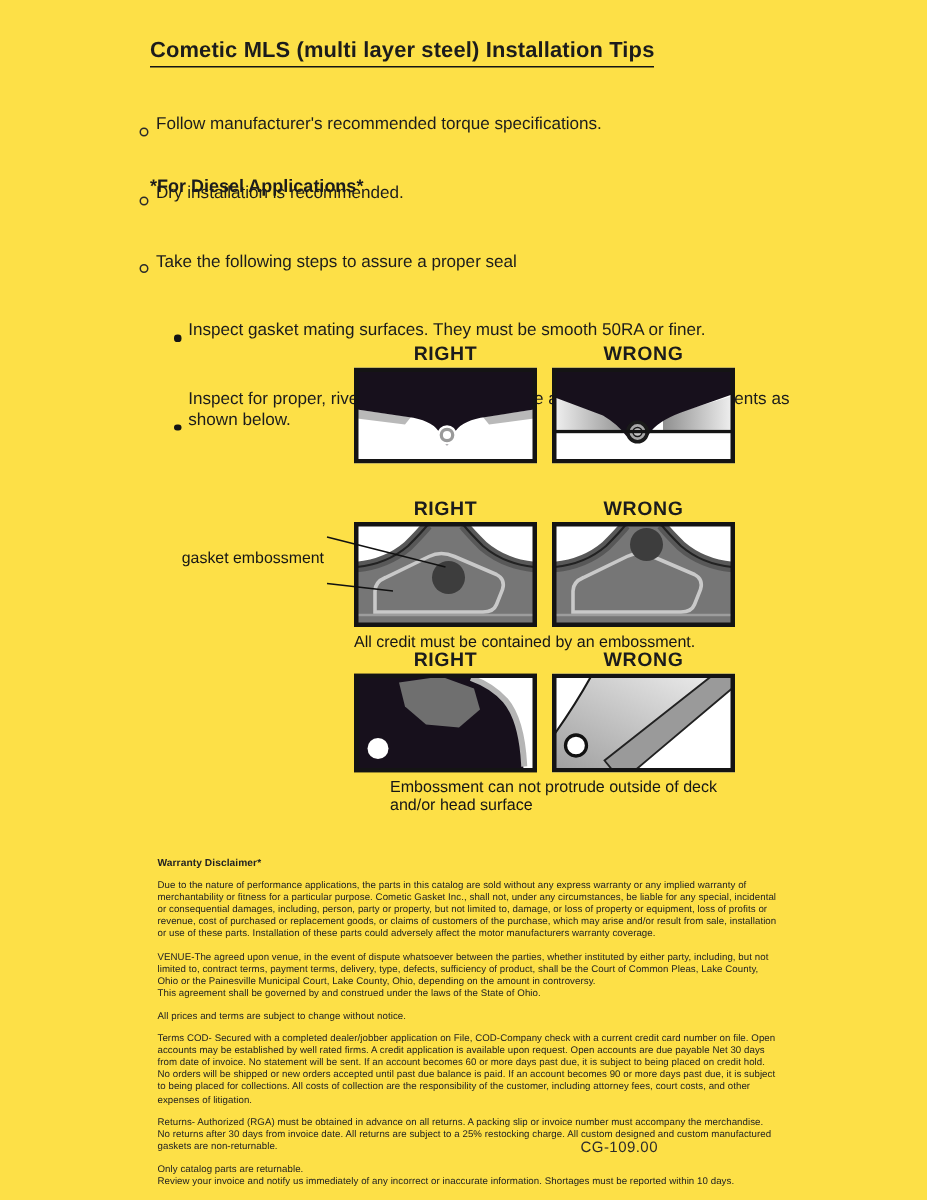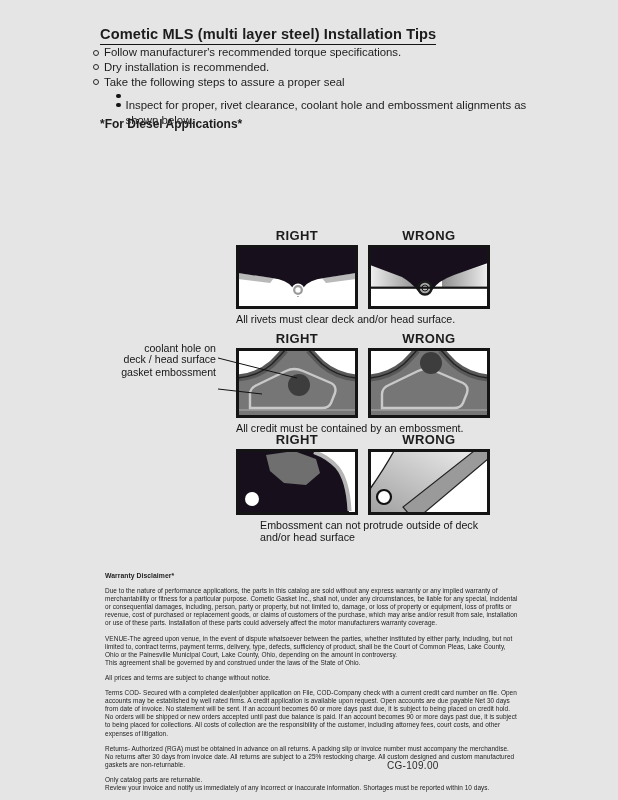--- a/index.html
+++ b/index.html
@@ -1,26 +1,26 @@
 <!DOCTYPE html>
 <html><head>
 <meta charset="utf-8">
 <style>
   html,body{margin:0;padding:0;background:#ffffff;}
   .page{
-    position:relative;width:618px;height:800px;background:#e5e5e5;overflow:hidden;
+    position:relative;width:618px;height:800px;background:#fde047;overflow:hidden;
     font-family:"Liberation Sans","DejaVu Sans",sans-serif;color:#1c1c1c;
   }
   .abs{position:absolute;}
   
   .doc-title{left:100px;top:26px;font-size:14.6px;font-weight:bold;
     border-bottom:1.6px solid #141414;padding-bottom:2px;letter-spacing:.1px;}
   
   .bullets{left:93px;top:45px;width:450px;font-size:11.4px;line-height:14.8px;}
-  .b-row{display:flex;align-items:flex-start;}
+  .b-row{display:flex;align-items:flex-end;margin-top:31px;}
   .mk-o{flex:none;width:4px;height:4px;border:1.2px solid #2a2a2a;border-radius:50%;
     margin:4.5px 5px 0 0;}
   .mk-f{flex:none;width:4.5px;height:4.5px;background:#141414;border-radius:50%;
     margin:4.5px 5px 0 0;}
   .sub{margin-left:23px;line-height:14.2px;}
   
   .diesel-h{left:100px;top:117px;font-size:12px;font-weight:bold;}
   .para{left:100px;width:442px;font-size:11.4px;line-height:14.6px;}
   .p1{top:132px;} .p2{top:162px;} .p3{top:206px;}
   
@@ -63,20 +63,21 @@
       <span class="mk-o"></span>
       <span>Dry installation is recommended.</span>
     </div>
     <div class="b-row">
       <span class="mk-o"></span>
       <span>Take the following steps to assure a proper seal</span>
     </div>
     <div class="sub">
       <div class="b-row">
         <span class="mk-f"></span>
+        <span>Inspect gasket mating surfaces.  They must be smooth 50RA or finer.</span>
       </div>
       <div class="b-row">
         <span class="mk-f"></span>
         <span>Inspect for proper, rivet clearance, coolant hole and embossment alignments as shown below.</span>
       </div>
     </div>
   </div>
 
   <div class="abs diesel-h">*For Diesel Applications*</div>
 
@@ -109,28 +110,23 @@
         <rect x="0" y="0" width="122" height="64" fill="#ffffff"></rect>
         <polygon points="2,19 50,33 50,42 2,42" fill="url(#g1l)"></polygon>
         <polygon points="120,19 74,33 74,42 120,42" fill="url(#g1r)"></polygon>
         <path d="M2,2 H120 V18 L86,30 Q70,36 65,44 Q61,50 57,50 Q53,50 49,45 Q44,38 34,32 L2,20 Z" fill="#17101c"></path>
         <circle cx="57" cy="43" r="6.5" fill="#a8a8a8" stroke="#1a1a1a" stroke-width="2.4"></circle>
         <circle cx="57" cy="43" r="3" fill="#c5c5c5" stroke="#1a1a1a" stroke-width="1"></circle>
         <rect x="2" y="41.6" width="118" height="2.2" fill="#141414"></rect>
         <rect x="1.5" y="1.5" width="119" height="61" fill="none" stroke="#141414" stroke-width="3"></rect>
       </svg>
     </div>
-    <div class="cap">All rivets must clear deck and/or head surface.</div>
   </div>
 
   <div class="abs blk2">
-    <div class="callout co1">
-      <div>coolant hole on</div>
-      <div>deck / head surface</div>
-    </div>
     <div class="callout co2">gasket embossment</div>
     <div class="inner">
       <div class="hdr-row">
         <div class="hdr">RIGHT</div>
         <div class="hdr">WRONG</div>
       </div>
       <div class="panels">
         <svg width="122" height="70" viewBox="0 0 122 70">
           <rect x="0" y="0" width="122" height="70" fill="#ffffff"></rect>
           <path d="M2,68 L2,30 Q22,28 36,16 Q45,7 49,2 H73 Q77,7 86,16 Q100,28 120,30 L120,68 Z" fill="#767676"></path>

